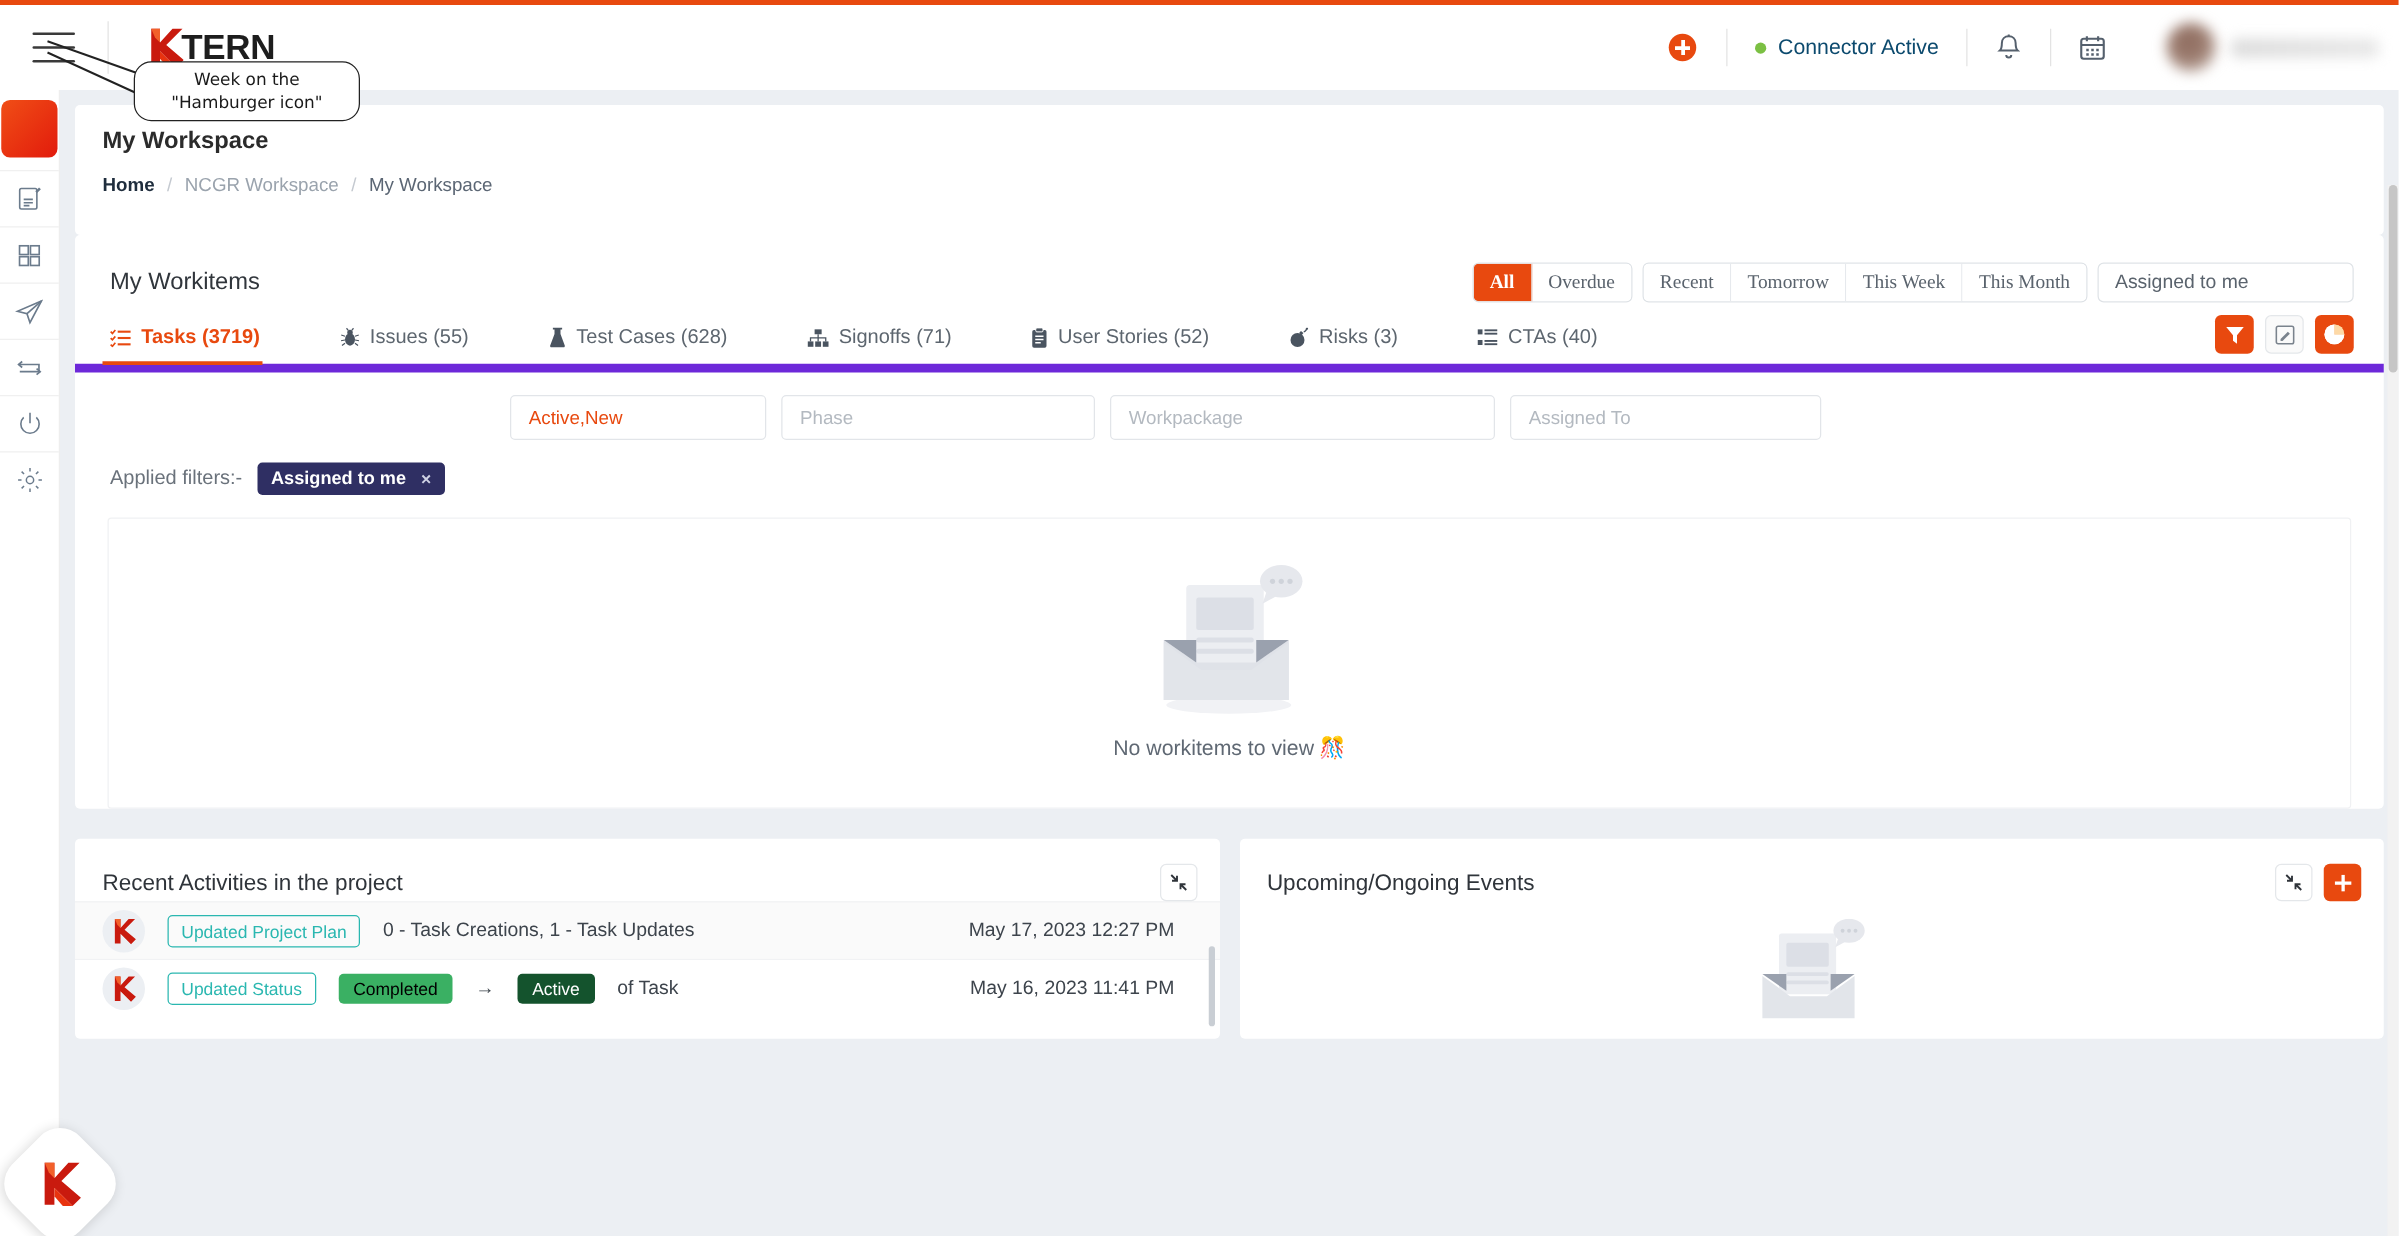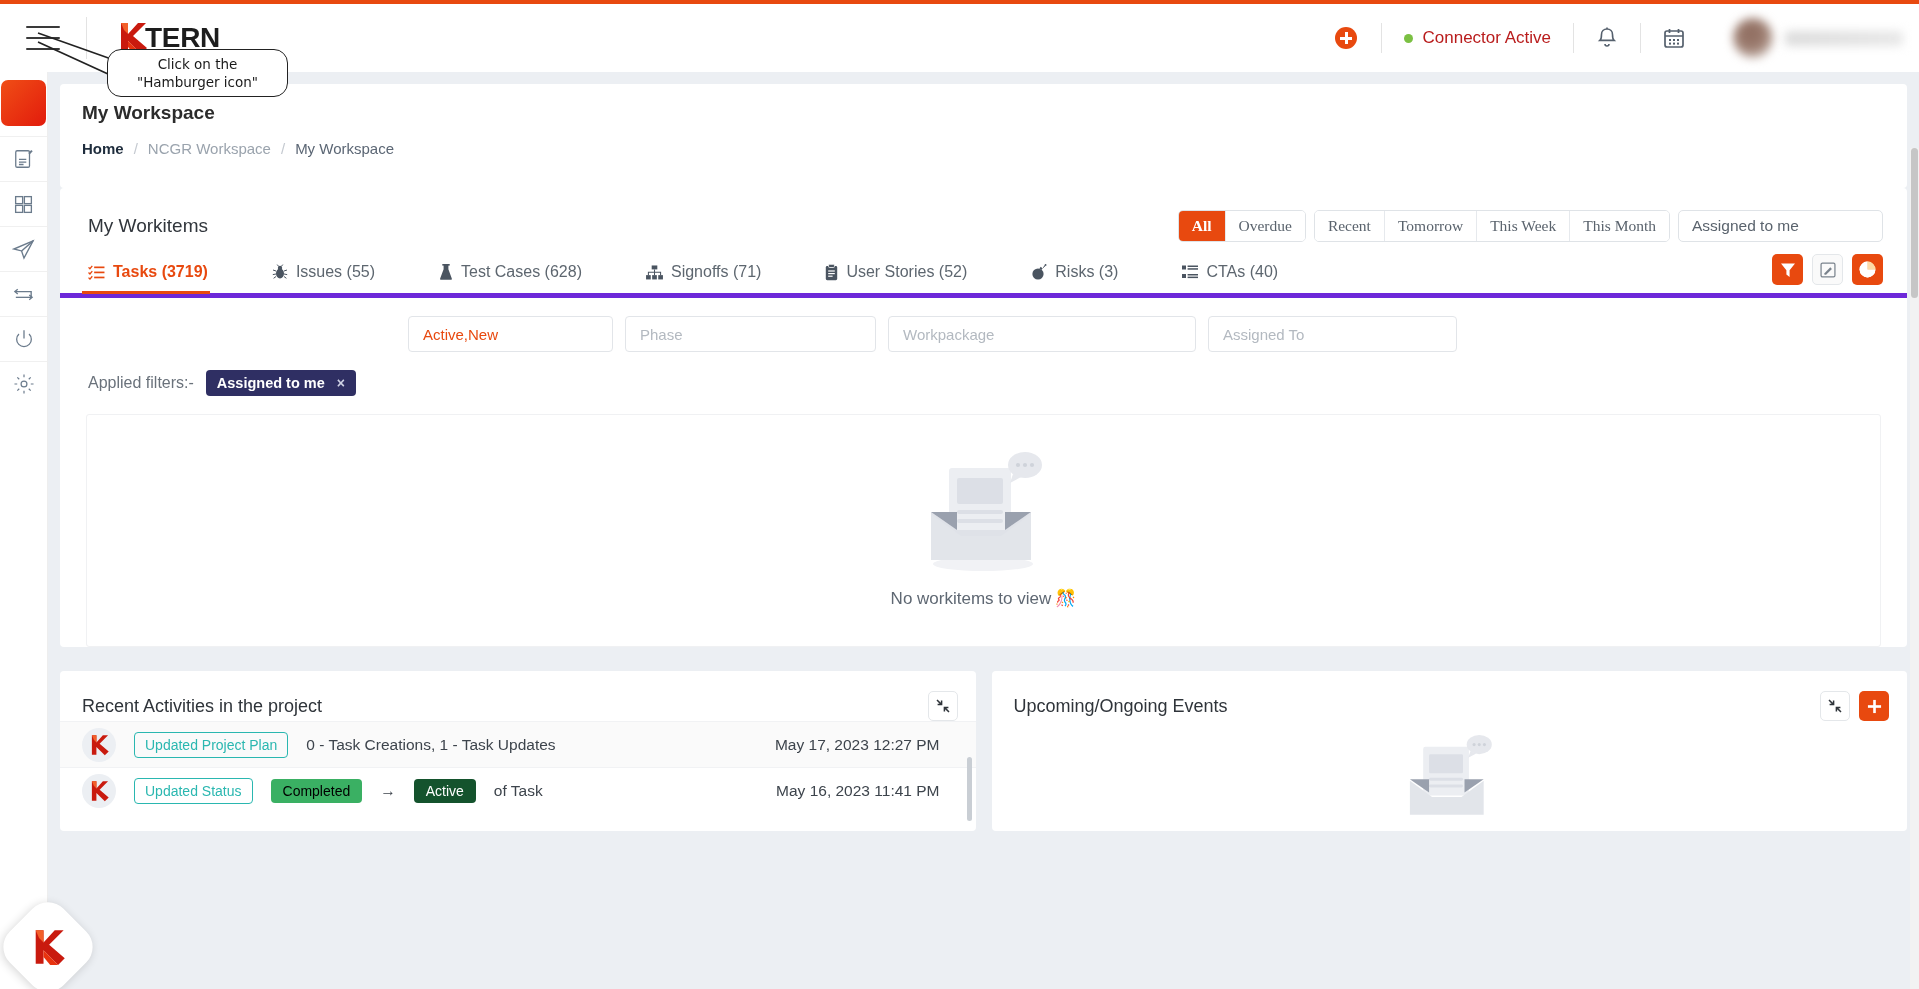--- a/index.html
+++ b/index.html
@@ -27,21 +27,21 @@
   .brand-k { width:30px; height:34px; }
   .brand-text { font-size:28px; font-weight:bold; color:#1d1d1d; letter-spacing:-0.3px;
                 margin-left:-2px; font-family:"Liberation Sans", sans-serif; }
   .hdr-right { margin-left:auto; display:flex; align-items:center; padding-right:16px; }
   .plus-circle { width:22px; height:22px; border-radius:50%; background:#e8490f; position:relative;
                  margin-right:24px; cursor:pointer; }
   .plus-circle::before, .plus-circle::after { content:""; position:absolute; background:#fff; }
   .plus-circle::before { left:9.5px; top:5px; width:3px; height:12px; }
   .plus-circle::after  { top:9.5px; left:5px; height:3px; width:12px; }
   .vsep { width:1px; height:30px; background:#e3e3e3; }
-  .connector { display:flex; align-items:center; gap:9px; padding:0 22px; font-size:17px; color:#b91c1c; }
+  .connector { display:flex; align-items:center; gap:9px; padding:0 22px; font-size:17px; color:#0c4a6e; }
   .dot-green { width:9px; height:9px; border-radius:50%; background:#7bc043; }
   .icon-btn { padding:0 22px; display:flex; align-items:center; cursor:pointer; color:#55606d; }
   .avatar-wrap { display:flex; align-items:center; gap:12px; padding-left:26px; }
   .avatar { width:40px; height:40px; border-radius:50%;
             background:radial-gradient(circle at 45% 40%, #8d6a5d 0%, #9e7f72 45%, #cbbdb6 75%, #e9e4e1 100%);
             filter: blur(5px); }
   .uname { width:118px; height:15px; border-radius:4px;
            background:linear-gradient(90deg,#dcdcdc,#e8e8e8); filter: blur(5px); }
 
   
@@ -87,21 +87,21 @@
   .pillbar { margin-left:auto; display:flex; align-items:center; gap:8px; }
   .pillgroup { display:flex; border:1px solid #dfe3e7; border-radius:5px; overflow:hidden; height:32px;font-family:Liberation Serif, serif; }
   .pill { display:flex; align-items:center; padding:0 13px; font-size:15.5px; color:#5a636d;
           background:#fff; cursor:pointer; border-right:1px solid #e6e9ed; }
   .pill:last-child { border-right:none; }
   .pill.on { background:#e8490f; color:#fff; font-weight:bold; }
   .pill-single { border:1px solid #dfe3e7; border-radius:5px; height:32px; display:flex;
                  align-items:center; padding:0 13px; font-size:15.5px; color:#5a636d;
                  width:205px; cursor:pointer; }
 
-  .tabs { display:flex; align-items:flex-end; padding:0 24px 0 28px; border-bottom:5px solid #6d28d9;
+  .tabs { display:flex; align-items:flex-end; padding:0 24px 0 28px; border-bottom:7px solid #6d28d9;
           position:relative; height:46px; }
   .tab { display:flex; align-items:center; gap:8px; font-size:16px; color:#5d666f;
          padding:0 0 12px 0; margin-right:64px; cursor:pointer; position:relative; }
   .tab.on { color:#e8490f; font-weight:bold; }
   .tab.on::after { content:""; position:absolute; left:-6px; right:-2px; bottom:-1px; height:3px; background:#e8490f; }
   .tabs-actions { margin-left:auto; display:flex; gap:9px; padding-bottom:8px; }
   .sq-btn { width:31px; height:31px; border-radius:5px; display:flex; align-items:center;
             justify-content:center; cursor:pointer; }
   .sq-orange { background:#e8490f; color:#fff; }
   .sq-ghost { background:#fafafa; border:1px solid #e4e7ea; color:#7a838d; }
@@ -213,21 +213,21 @@
         <div class="uname"></div>
       </div>
     </div>
   </div>
 
   <svg class="tip-tail" viewBox="0 0 80 48">
     <path d="M2 3 L78 30" stroke="#222" stroke-width="1.6" fill="none"></path>
     <path d="M2 12 L72 44" stroke="#222" stroke-width="1.6" fill="none"></path>
   </svg>
   <div class="tip">
-    <div class="tip-line">Click on the</div>
+    <div class="tip-line">Week on the</div>
     <div class="tip-line">"Hamburger icon"</div>
   </div>
 
   <div class="rail">
     <div class="rail-active"></div>
     <div class="rail-spacer"></div>
 
     <div class="rail-item">
       <svg width="22" height="22" viewBox="0 0 24 24" fill="none" stroke="#6b7b8c" stroke-width="1.4">
         <rect x="3" y="3" width="15" height="18" rx="1.5"></rect>

